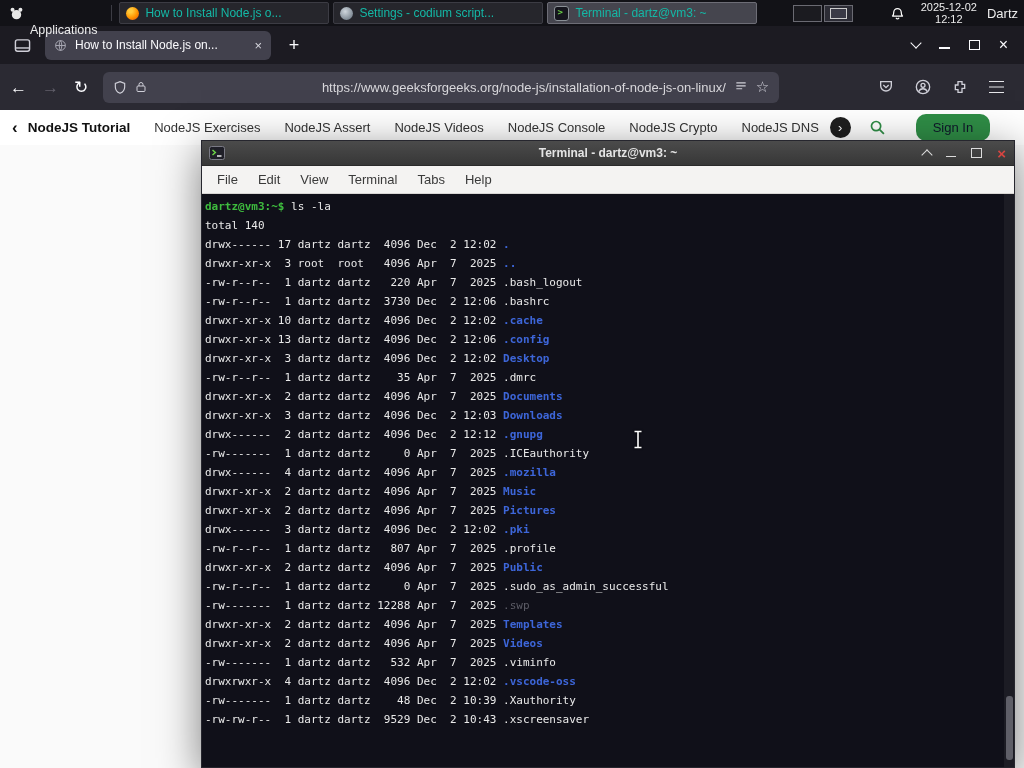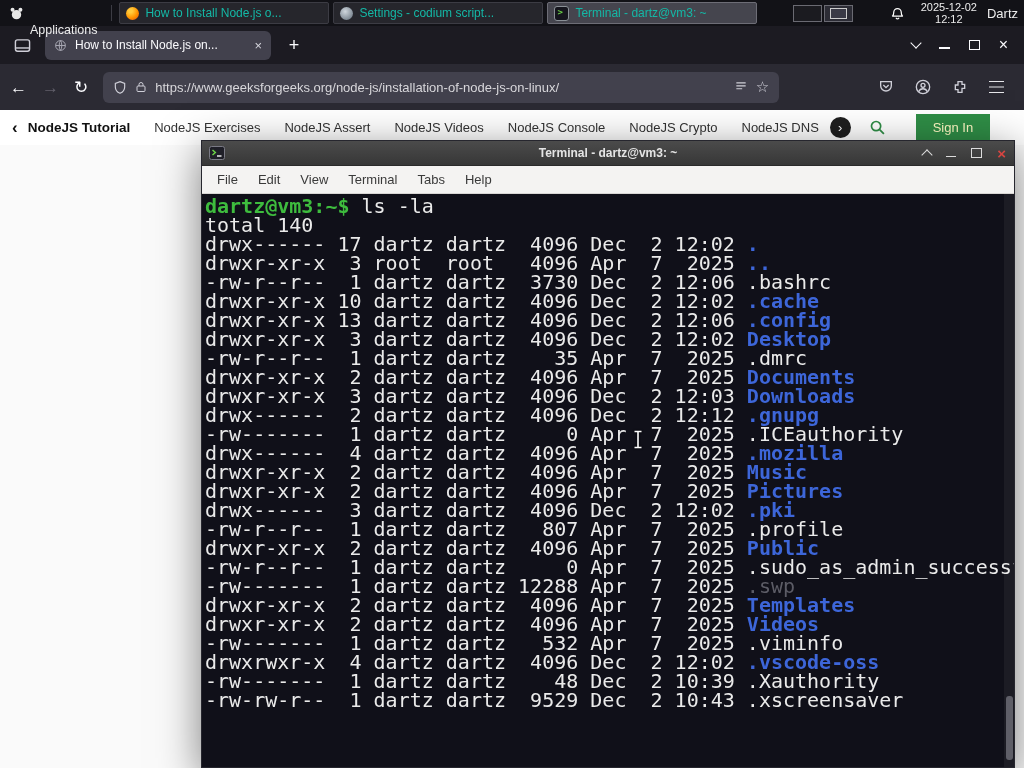--- a/index.html
+++ b/index.html
@@ -47,39 +47,39 @@
     transform:rotate(45deg);margin-top:-4px;}
   .win-min{width:11px;height:1.7px;background:#fbfbfe;margin-top:6px;}
   .win-max{width:9px;height:8px;border:1.7px solid #fbfbfe;}
   .win-close{font-size:16px;line-height:1;}
 
   .toolbar{height:46px;background:var(--firefox-toolbar,#2b2a33);display:flex;align-items:center;
     padding:0 10px;gap:15px;}
   .nav-ic{color:#fbfbfe;font-size:17px;line-height:1;}
   .nav-ic.dim{color:#62606b;}
   .urlbar{width:676px;flex:none;height:31px;background:var(--firefox-field,#42414d);border-radius:6px;
-    display:flex;align-items:center;padding:0 10px;gap:8px;box-sizing:border-box;}
+    display:flex;align-items:center;padding:0 10px;gap:8px;box-sizing:border-box;text-align:right;}
   .url-text{font-size:13px;color:#d8d7db;white-space:nowrap;overflow:hidden;flex:1;}
   .star{color:#cfcfd8;font-size:15px;}
   .toolbar-right{margin-left:auto;display:flex;align-items:center;gap:21px;padding-right:10px;}
   .burger{width:15px;height:13px;position:relative;}
   .burger::before{content:"";position:absolute;left:0;right:0;top:0;height:1.8px;background:#e6e6ea;
     box-shadow:0 5.5px 0 #e6e6ea,0 11px 0 #e6e6ea;}
 
   .gfgbar{height:35px;background:#ffffff;display:flex;align-items:center;padding:0 12px;
     border-bottom:1px solid #ececec;color:#333;}
   .gfg-chev-left{font-weight:bold;font-size:17px;color:#111;margin-right:10px;}
   .gfg-items{display:flex;gap:24px;overflow:hidden;white-space:nowrap;width:800px;align-items:center;}
   .gfg-item{font-size:13px;color:#333;flex:none;}
   .gfg-item.first{font-weight:bold;font-size:13.5px;color:#111;}
   .gfg-chev-right{width:21px;height:21px;border-radius:50%;background:#1f1f1f;color:#fff;display:flex;
     align-items:center;justify-content:center;font-size:13px;margin:0 10px 0 2px;flex:none;}
   .gfg-search{display:flex;align-items:center;margin:0 8px;}
-  .signin{background:var(--gfg-green,#2f8d46);color:#fef9c3;font-size:13px;padding:6px 17px;
-    border-radius:0;margin-left:22px;white-space:nowrap;}
+  .signin{background:var(--gfg-green,#2f8d46);color:#0f172a;font-size:13px;padding:6px 17px;
+    border-radius:10px;margin-left:22px;white-space:nowrap;}
   .page{position:absolute;top:119px;left:0;right:0;bottom:0;background:#fafafa;}
 
   
   .term{position:absolute;left:201px;top:140px;width:814px;height:628px;z-index:10;
     background:var(--terminal-bg,#101019);border:1px solid #26262e;box-sizing:border-box;
     box-shadow:0 10px 40px rgba(0,0,0,.5);display:flex;flex-direction:column;}
   .term-title{height:24px;flex:none;background:linear-gradient(#4b4b4b,#373737);position:relative;
     border-bottom:1px solid #2a2a2a;}
   .term-icon{position:absolute;left:7px;top:4px;display:flex;}
   .term-title-text{text-align:center;font-weight:bold;font-size:12px;line-height:24px;color:#e4e4e4;}
@@ -87,21 +87,21 @@
   .tc{display:block;}
   .tc.shade{width:7px;height:7px;border-left:1.7px solid #dcdcdc;border-top:1.7px solid #dcdcdc;
     transform:rotate(45deg);margin-top:4px;}
   .tc.min{width:10px;height:1.7px;background:#dcdcdc;margin-top:7px;}
   .tc.max{width:9px;height:8px;border:1.7px solid #dcdcdc;}
   .tc.close{color:var(--close-red,#d64541);font-weight:bold;font-size:15px;line-height:1;}
   .term-menubar{height:27px;flex:none;background:#f4f3f2;border-bottom:1px solid #d8d6d4;
     display:flex;align-items:center;padding:0 6px;gap:2px;}
   .menu-item{font-size:13px;color:#3a3a3a;padding:3px 9px;}
   .term-body{flex:1;position:relative;overflow:hidden;}
-  .term-lines{padding:3px 2px 0 3px;font-family:"DejaVu Sans Mono",monospace;font-size:20px;
+  .term-lines{padding:3px 2px 0 3px;font-family:"DejaVu Sans Mono",monospace;font-size:11px;
     line-height:19px;color:var(--terminal-fg,#eaeaea);}
   .tline{white-space:pre;}
   .prompt{color:var(--prompt-green,#3ebc3e);font-weight:bold;}
   .n-dir{color:var(--dir-blue,#3d66d9);font-weight:bold;}
   .n-dim{color:var(--dim-gray,#5c5c66);}
   .term-scroll{position:absolute;right:0;top:0;bottom:0;width:10px;background:rgba(255,255,255,0.05);}
   .term-thumb{position:absolute;right:1.5px;width:7px;top:502px;height:64px;background:#5f5f68;border-radius:3px;}
 
   
   .ibeam{position:absolute;left:632px;top:430px;z-index:50;pointer-events:none;
@@ -279,20 +279,21 @@
         <span class="menu-item">Terminal</span>
         <span class="menu-item">Tabs</span>
         <span class="menu-item">Help</span>
       </div>
     <div class="term-body">
       <div class="term-lines">
           <div class="tline"><span class="prompt">dartz@vm3:~$</span><span> ls -la</span></div>
           <div class="tline">total 140</div>
           <div class="tline"><span>drwx------ 17 dartz dartz  4096 Dec  2 12:02 </span><span class="n-dir">.</span></div>
           <div class="tline"><span>drwxr-xr-x  3 root  root   4096 Apr  7  2025 </span><span class="n-dir">..</span></div>
+          <div class="tline"><span>-rw-r--r--  1 dartz dartz   220 Apr  7  2025 </span><span class="n-file">.bash_logout</span></div>
           <div class="tline"><span>-rw-r--r--  1 dartz dartz  3730 Dec  2 12:06 </span><span class="n-file">.bashrc</span></div>
           <div class="tline"><span>drwxr-xr-x 10 dartz dartz  4096 Dec  2 12:02 </span><span class="n-dir">.cache</span></div>
           <div class="tline"><span>drwxr-xr-x 13 dartz dartz  4096 Dec  2 12:06 </span><span class="n-dir">.config</span></div>
           <div class="tline"><span>drwxr-xr-x  3 dartz dartz  4096 Dec  2 12:02 </span><span class="n-dir">Desktop</span></div>
           <div class="tline"><span>-rw-r--r--  1 dartz dartz    35 Apr  7  2025 </span><span class="n-file">.dmrc</span></div>
           <div class="tline"><span>drwxr-xr-x  2 dartz dartz  4096 Apr  7  2025 </span><span class="n-dir">Documents</span></div>
           <div class="tline"><span>drwxr-xr-x  3 dartz dartz  4096 Dec  2 12:03 </span><span class="n-dir">Downloads</span></div>
           <div class="tline"><span>drwx------  2 dartz dartz  4096 Dec  2 12:12 </span><span class="n-dir">.gnupg</span></div>
           <div class="tline"><span>-rw-------  1 dartz dartz     0 Apr  7  2025 </span><span class="n-file">.ICEauthority</span></div>
           <div class="tline"><span>drwx------  4 dartz dartz  4096 Apr  7  2025 </span><span class="n-dir">.mozilla</span></div>

